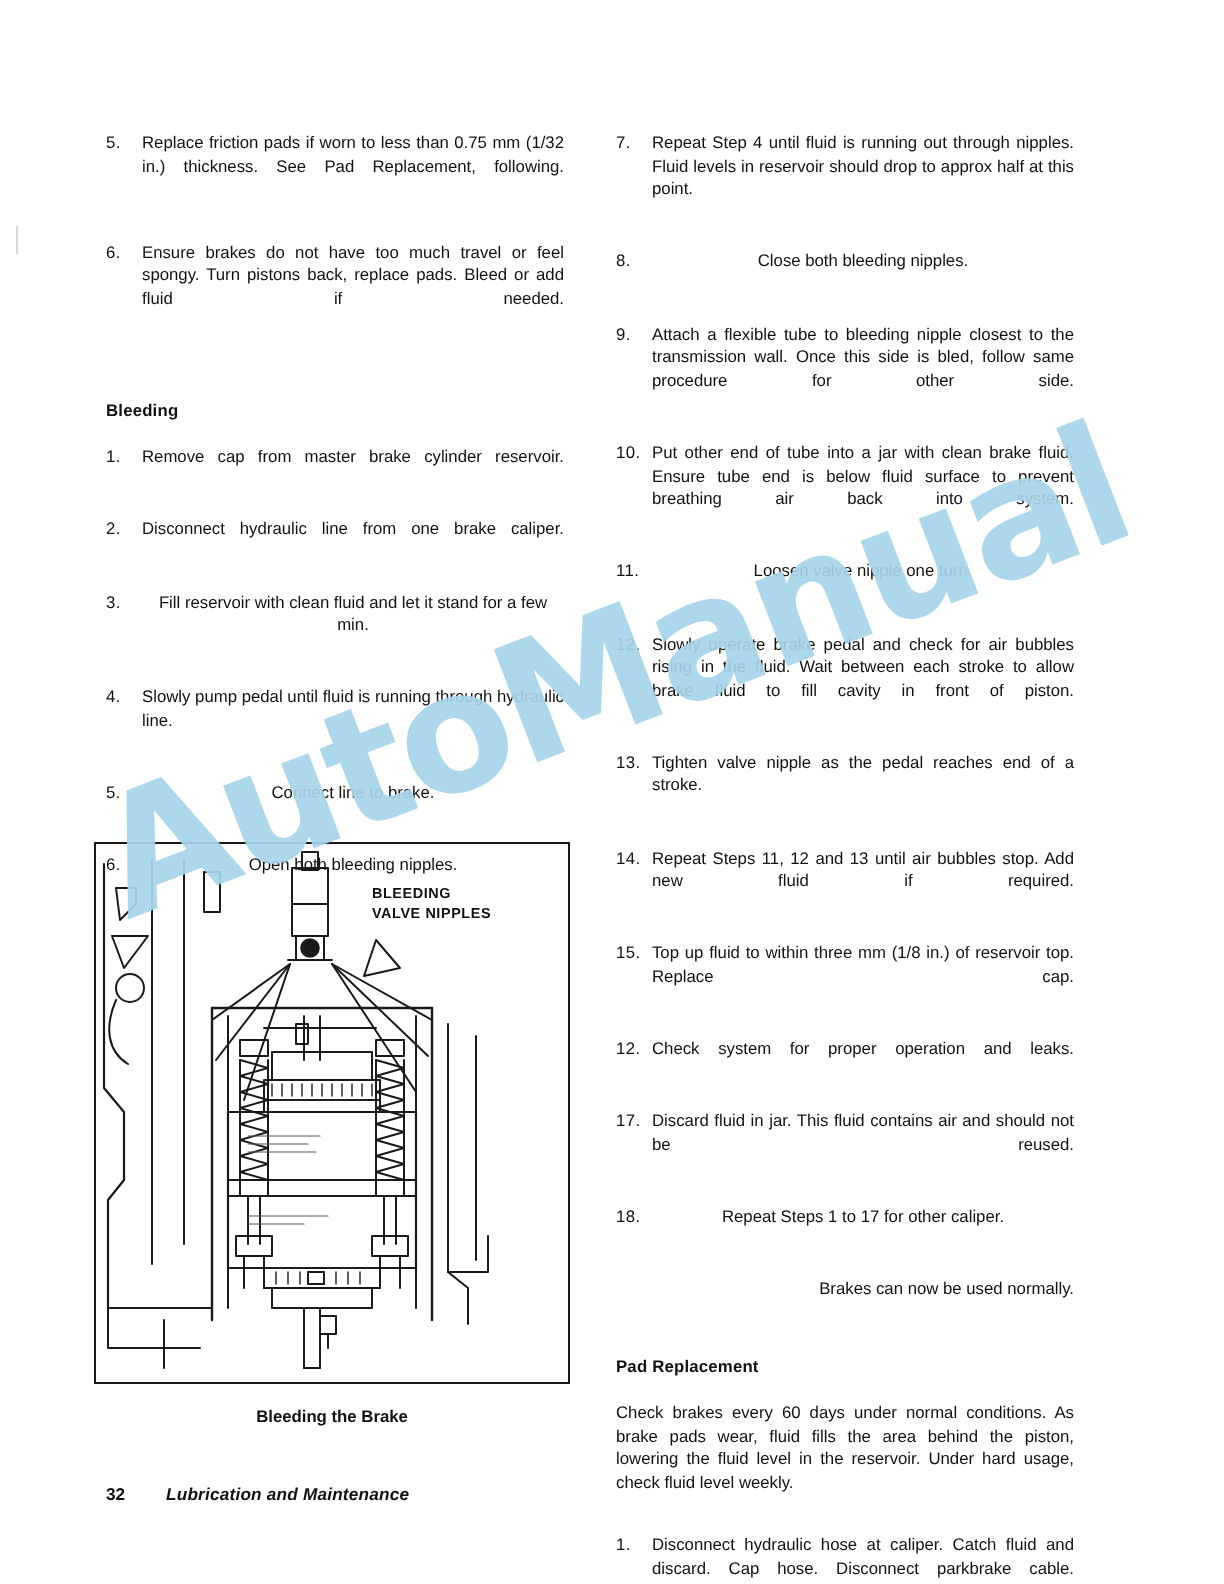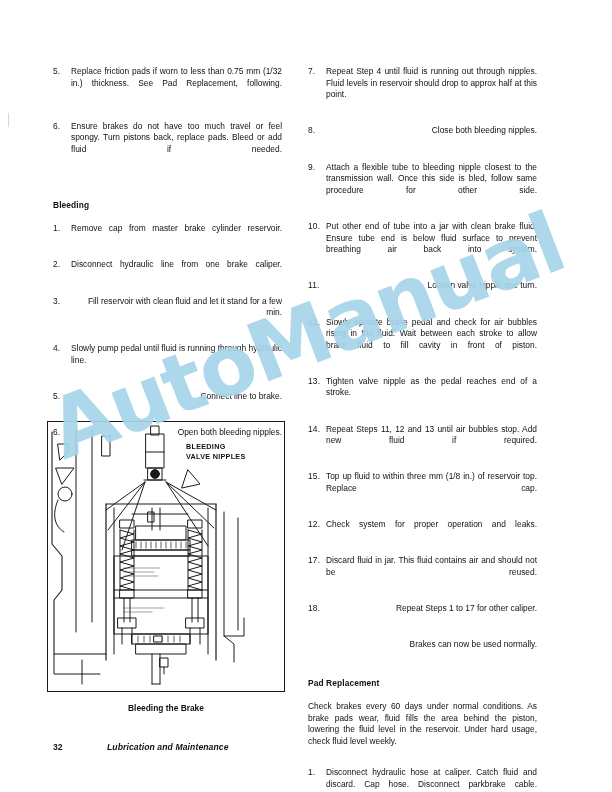--- a/index.html
+++ b/index.html
@@ -71,21 +71,21 @@
     flex: 1 1 auto;
     text-align: justify;
     text-justify: inter-word;
     hyphens: none;
   }
   .item .body::after {
     content: "";
     display: inline-block;
     width: 100%;
   }
-  .item.last-loose .body { text-align: right; }
+  .item.last-loose .body { text-align: center; }
 
   .plain {
     font-size: 8.4px;
     line-height: 11.6px;
     text-align: justify;
     margin-bottom: 13px;
   }
   .plain.noj { text-align: right; }
 
   .heading {
@@ -123,21 +123,20 @@
   }
 
   
   .footer {
     position: absolute;
     left: 53px;
     top: 742px;
     display: flex;
     align-items: baseline;
     z-index: 4;
-    gap: 24px;
   }
   .footer .pnum {
     font-size: 8.6px;
     font-weight: 700;
     width: 30px;
   }
   .footer .ftitle {
     font-size: 8.6px;
     font-style: italic;
     font-weight: 700;

